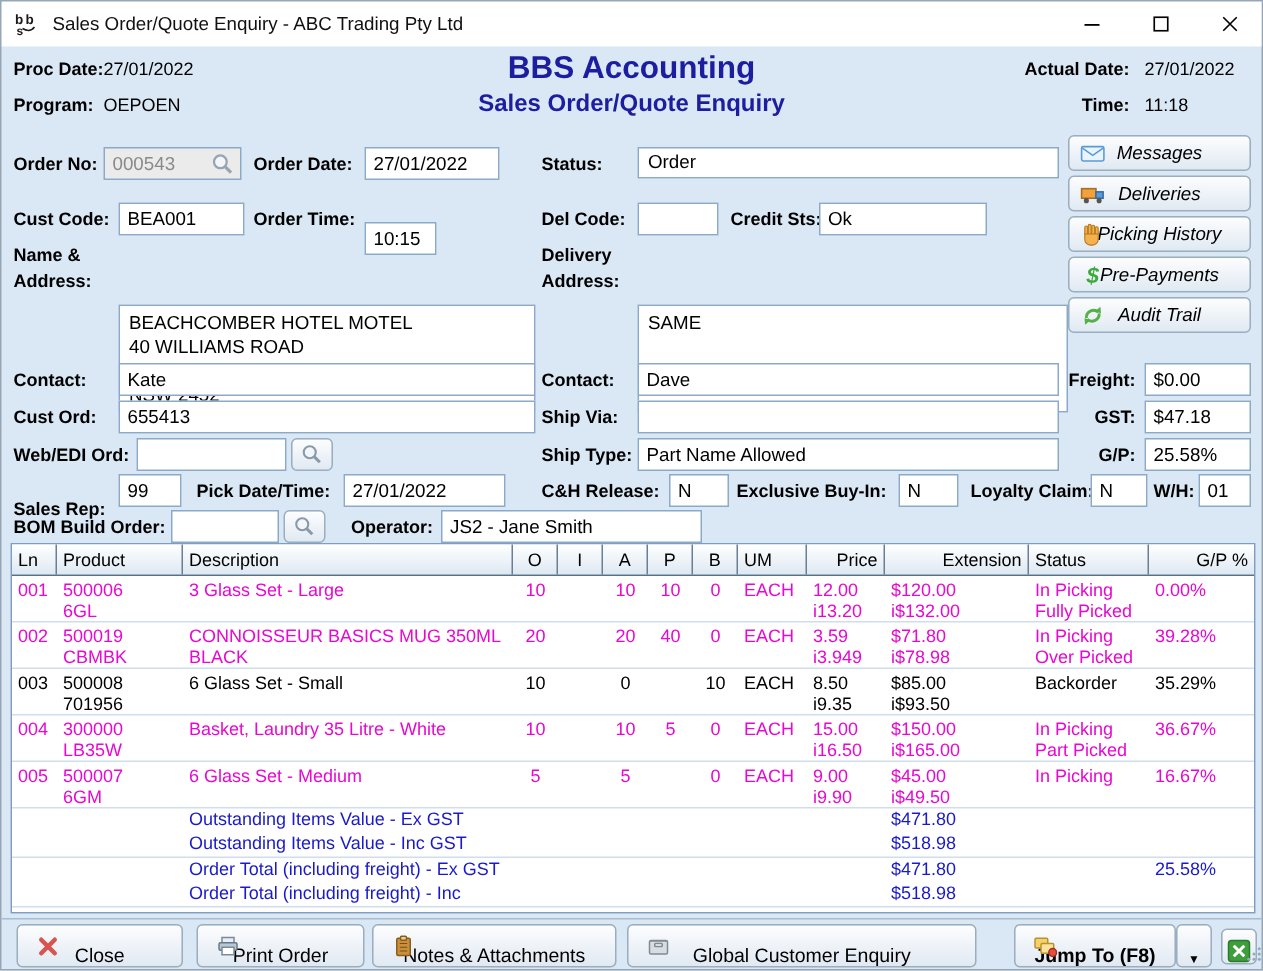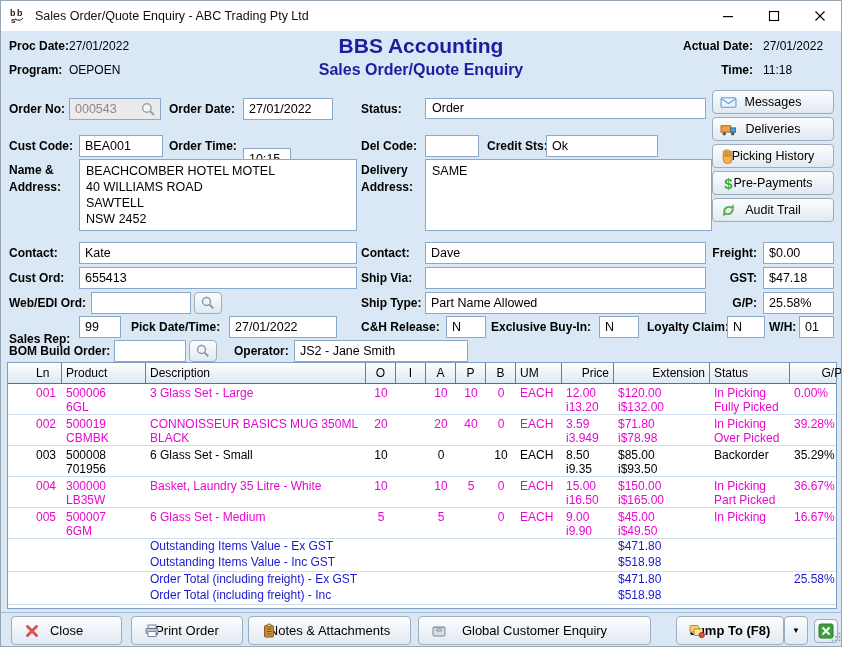--- a/index.html
+++ b/index.html
@@ -11,46 +11,46 @@
   .titlebar .title{font-size:12.5px;color:#111;margin-left:8px;flex:1;white-space:nowrap;}
   .winbtn{width:46px;height:29px;display:flex;align-items:center;justify-content:center;flex:none;}
   
   .lbl{position:absolute;font-size:12px;font-weight:bold;color:#000;white-space:nowrap;}
   .val{position:absolute;font-size:12px;color:#000;white-space:nowrap;}
   .rlbl{text-align:right;}
   .navy{color:#1d1d9f;}
   .field{position:absolute;height:22px;background:#fff;border:1px solid #8baac9;font-size:12.5px;color:#000;padding:0 5px;display:flex;align-items:center;white-space:nowrap;overflow:hidden;}
   .field.grey{background:#ebebeb;color:#8a8a8a;}
   .bigfield{position:absolute;background:#fff;border:1px solid #8baac9;font-size:12.5px;color:#000;padding:2px 6px;line-height:15px;overflow:hidden;}
-  .addr{line-height:16px;padding:3px 6px;}
+  .addr{line-height:16px;padding:3px 6px;margin-top:44px;}
   .magbtn{position:absolute;width:28px;height:22px;border:1px solid #9cadbe;border-radius:4px;background:linear-gradient(#fdfdfe,#e0e9f2);display:flex;align-items:center;justify-content:center;}
   .maginline{position:absolute;right:3px;top:2px;}
   .bigtitle{position:absolute;left:200px;width:440px;text-align:center;color:#1d1d9f;font-weight:bold;}
   
-  .sbtn{position:absolute;left:711px;width:122px;height:24px;border:1px solid #9cadbe;border-radius:4px;background:linear-gradient(#fdfdfe,#e0e9f2);display:flex;align-items:center;justify-content:center;font-size:12.5px;color:#000;}
+  .sbtn{position:absolute;left:711px;width:122px;height:24px;border:1px solid #9cadbe;border-radius:4px;background:linear-gradient(#fdfdfe,#e0e9f2);display:flex;align-items:center;justify-content:center;font-size:12.5px;color:#000;font-style:italic;}
   .sbtn .sicon{position:absolute;left:7px;top:3px;width:17px;height:17px;}
   
   .table{position:absolute;left:6px;top:361px;width:830px;height:247px;background:#fff;border:1px solid #7d9ec0;}
-  .grid13{display:grid;grid-template-columns:30px 84px 220px 30px 30px 30px 30px 30px 46px 52px 96px 80px 70px;padding-left:24px;}
+  .grid13{display:grid;grid-template-columns:30px 84px 220px 30px 30px 30px 30px 30px 46px 52px 96px 80px 70px;}
   .thead{height:21px;background:linear-gradient(#ffffff,#dde8f2);border-bottom:1px solid #55708a;font-size:12px;color:#000;}
   .th{display:flex;align-items:center;padding:0 4px;border-right:1px solid #6a7f94;white-space:nowrap;}
   .th.r{justify-content:flex-end;}
   .th.c{justify-content:center;}
   .th:last-child{border-right:none;}
   .trow{min-height:31px;border-bottom:1px solid #cfdeed;font-size:12px;line-height:14px;padding-top:2px;}
   .trow .cell{padding:0 4px;white-space:nowrap;overflow:hidden;}
   .cell.c{text-align:center;}
   .cell.r{text-align:left;padding-right:6px;}
   .pink{color:#e808d0;}
   .blk{color:#000;}
   .totrow{min-height:16px;font-size:12px;line-height:15px;color:#1a1acc;border-bottom:none;padding-top:0;}
   .totsep{border-bottom:1px solid #cfdeed;}
   
   .footer{position:absolute;left:0;top:611px;width:842px;height:36px;border-top:1px solid #a8bccd;}
-  .fbtn{position:absolute;top:3px;height:29px;border:1px solid #9cadbe;border-radius:4px;background:linear-gradient(#fdfdfe,#e0e9f2);display:flex;align-items:center;justify-content:center;font-size:13px;color:#000;}
+  .fbtn{position:absolute;top:3px;height:29px;border:1px solid #9cadbe;border-radius:4px;background:linear-gradient(#fdfdfe,#e0e9f2);display:flex;align-items:flex-end;justify-content:center;font-size:13px;color:#000;}
   .fbtn .ficon{position:absolute;left:12px;top:6px;width:16px;height:16px;}
   .bold{font-weight:bold;}
   .grip{position:absolute;right:2px;bottom:2px;}
 </style>
 </head>
 <body>
 
 <div class="titlebar">
   <span class="appicon">
     <svg viewBox="0 0 18 18" width="18" height="18">

